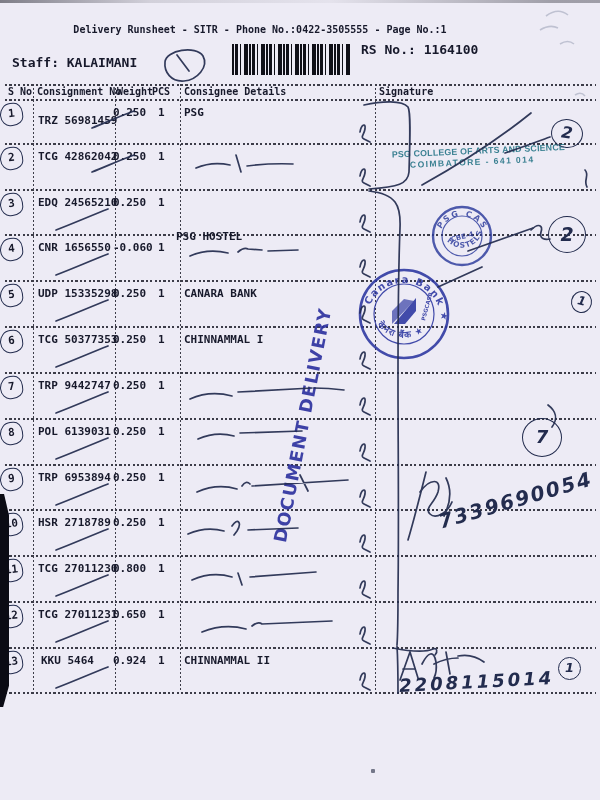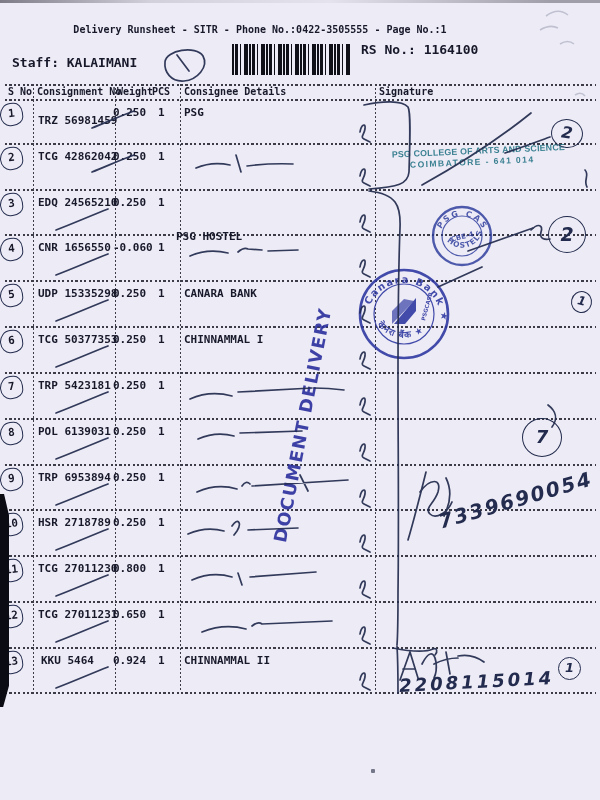--- a/index.html
+++ b/index.html
@@ -126,21 +126,21 @@
       </div>
       <div class="row" style="top: 326px; height: 46px;">
         <span class="sno-circ" style="left: 0px;">6</span>
         <span style="left: 38px; top: 7px;">TCG 50377353</span>
         <span style="left: 113px; top: 7px;">0.250</span>
         <span style="left: 158px; top: 7px;">1</span>
         <span style="left: 184px; top: 7px;">CHINNAMMAL I</span>
       </div>
       <div class="row" style="top: 372px; height: 46px;">
         <span class="sno-circ" style="left: 0px;">7</span>
-        <span style="left: 38px; top: 7px;">TRP 5423181</span>
+        <span style="left: 38px; top: 7px;">TRP 9442747</span>
         <span style="left: 113px; top: 7px;">0.250</span>
         <span style="left: 158px; top: 7px;">1</span>
         <span style="left: 184px; top: 7px;"></span>
       </div>
       <div class="row" style="top: 418px; height: 46px;">
         <span class="sno-circ" style="left: 0px;">8</span>
         <span style="left: 38px; top: 7px;">POL 6139031</span>
         <span style="left: 113px; top: 7px;">0.250</span>
         <span style="left: 158px; top: 7px;">1</span>
         <span style="left: 184px; top: 7px;"></span>

